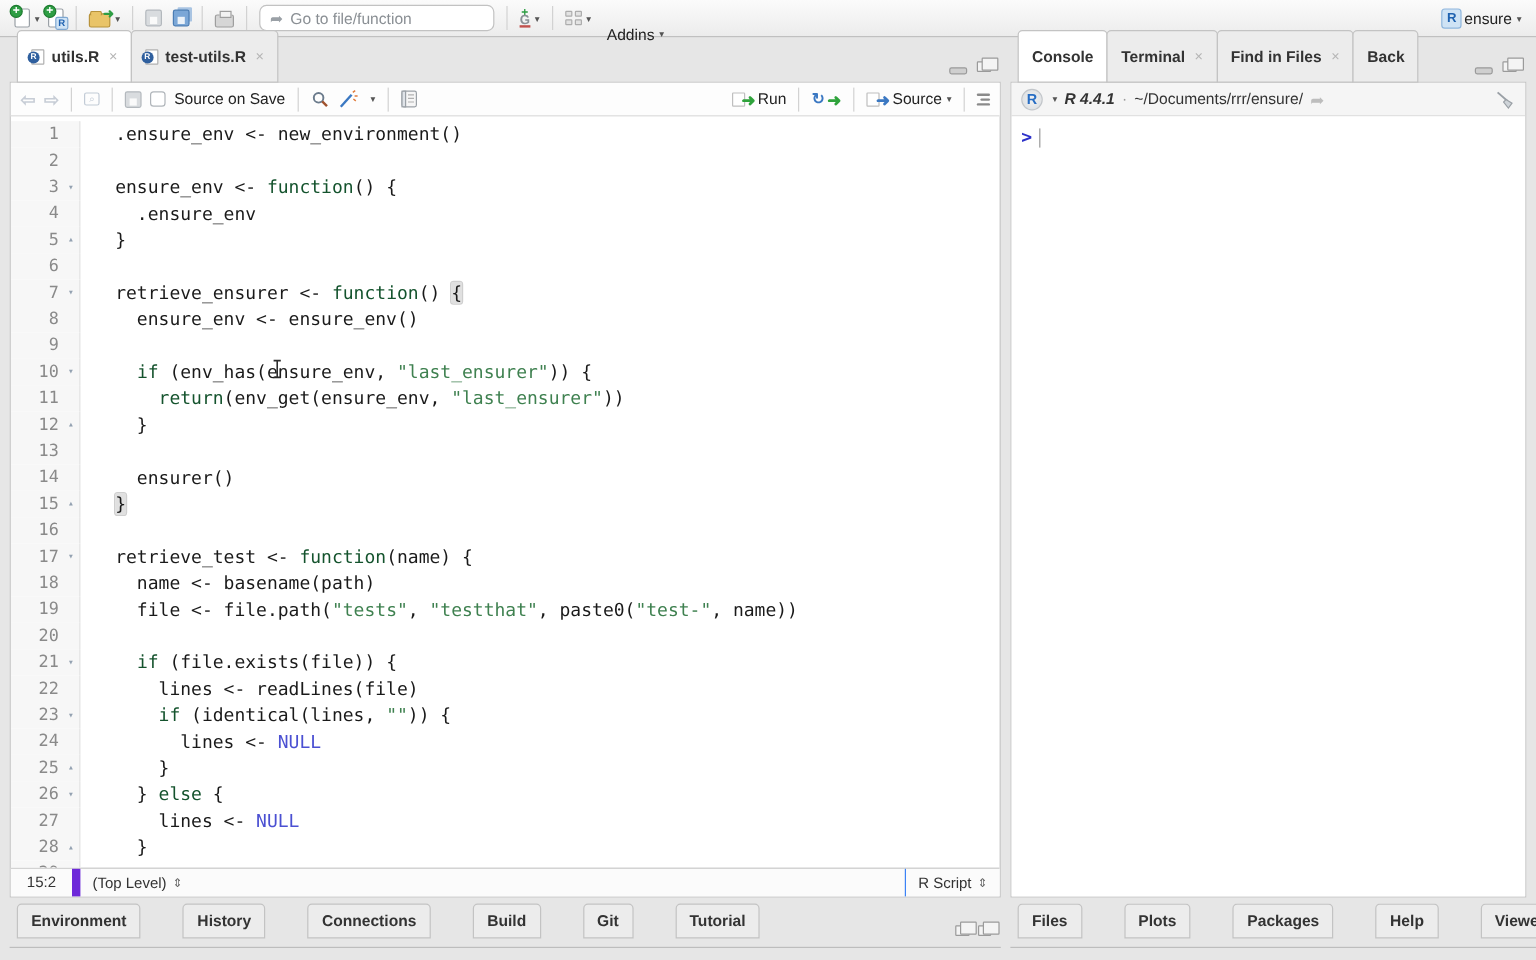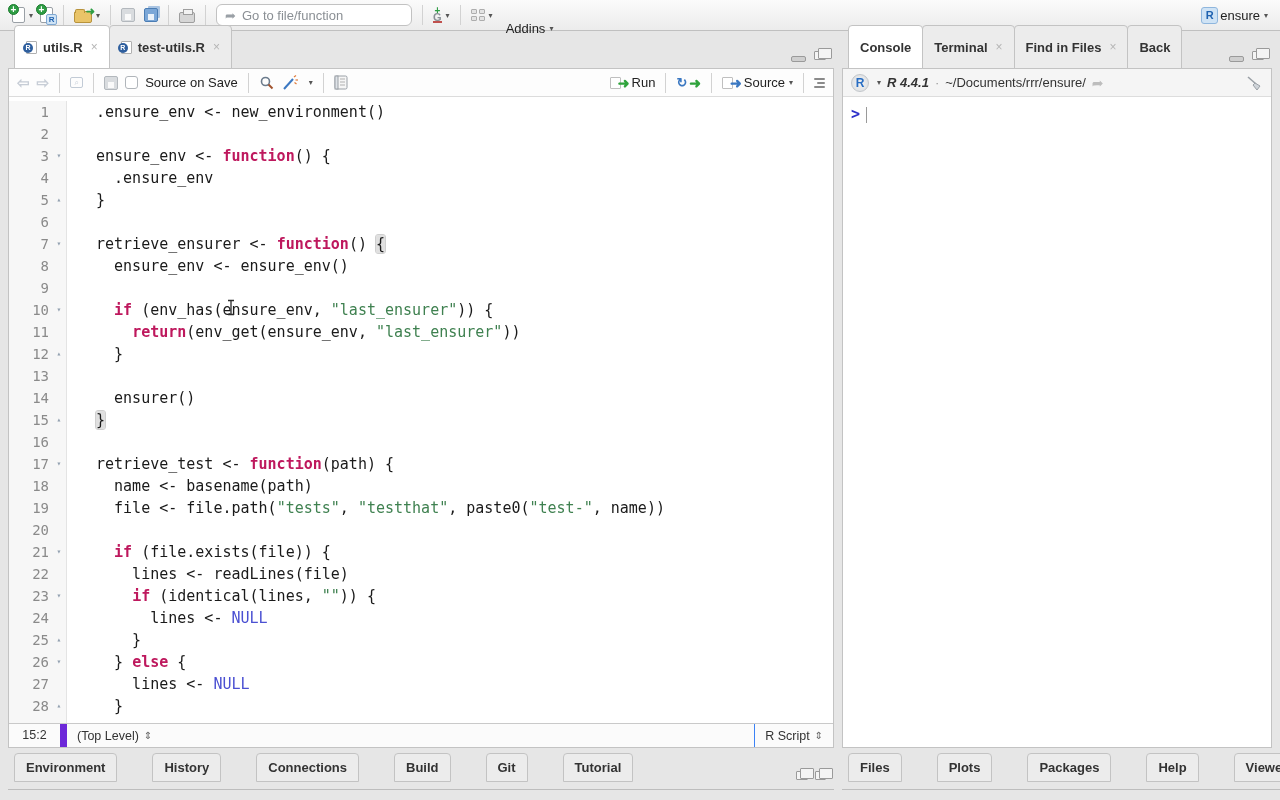--- a/index.html
+++ b/index.html
@@ -73,21 +73,21 @@
   .outline-ic i { display:block; height:2px; background:#8a8a8a; border-radius:1px; }
   .outline-ic i:nth-child(1){width:11px;} .outline-ic i:nth-child(2){width:8px;} .outline-ic i:nth-child(3){width:11px;}
 
   
   .code-area { flex:1; overflow:hidden; position:relative; font-family:"DejaVu Sans Mono", monospace; font-size:15px; line-height:22px; padding-top:4px; }
   .code-row { display:flex; height:22px; white-space:pre; }
   .gutter { flex:none; width:58px; display:flex; align-items:center; background:#f7f7f7; border-right:1px solid #e4e4e4; }
   .lnum { flex:1; text-align:right; color:#8a8a8a; padding-right:3px; font-size:14px; }
   .fold { width:14px; font-size:8px; color:#93a1b1; text-align:center; }
   .ctext { padding-left:29px; color:#1a1a1a; }
-  .tk-k { color:#be185d;font-weight:bold; }
+  .tk-k { color:#14532d; }
   .tk-s { color:#3f8150; }
   .tk-c { color:#4b50d2;text-align:center; }
   .tk-b { background:#e0e0e0; outline:1px solid #cfcfcf; border-radius:2px; }
 
   
   .status-bar { flex:none; height:24px; border-top:1px solid #c9c9c9; background:#fbfbfb; display:flex; align-items:center; font-size:12.5px; color:#333; }
   .pos-cell { width:58px; text-align:center; border-right:7px solid #6d28d9; height:100%; line-height:23px; }
   .scope-cell { padding:0 10px; display:flex; gap:5px; align-items:center; flex:1; }
   .ftype-cell { padding:0 10px; display:flex; gap:5px; align-items:center; border-left:1px solid #3b82f6; height:100%; }
   .updown { font-size:10px; color:#666; }
@@ -273,21 +273,21 @@
         <div class="code-row"><div class="gutter"><span class="lnum">7</span><span class="fold">▾</span></div><div class="ctext"><span>retrieve_ensurer &lt;- </span><span class="tk-k">function</span><span>() </span><span class="tk-b">{</span></div></div>
         <div class="code-row"><div class="gutter"><span class="lnum">8</span><span class="fold"></span></div><div class="ctext"><span>  ensure_env &lt;- ensure_env()</span></div></div>
         <div class="code-row"><div class="gutter"><span class="lnum">9</span><span class="fold"></span></div><div class="ctext"></div></div>
         <div class="code-row"><div class="gutter"><span class="lnum">10</span><span class="fold">▾</span></div><div class="ctext"><span>  </span><span class="tk-k">if</span><span> (env_has(ensure_env, </span><span class="tk-s">"last_ensurer"</span><span>)) {</span></div></div>
         <div class="code-row"><div class="gutter"><span class="lnum">11</span><span class="fold"></span></div><div class="ctext"><span>    </span><span class="tk-k">return</span><span>(env_get(ensure_env, </span><span class="tk-s">"last_ensurer"</span><span>))</span></div></div>
         <div class="code-row"><div class="gutter"><span class="lnum">12</span><span class="fold">▴</span></div><div class="ctext"><span>  }</span></div></div>
         <div class="code-row"><div class="gutter"><span class="lnum">13</span><span class="fold"></span></div><div class="ctext"></div></div>
         <div class="code-row"><div class="gutter"><span class="lnum">14</span><span class="fold"></span></div><div class="ctext"><span>  ensurer()</span></div></div>
         <div class="code-row"><div class="gutter"><span class="lnum">15</span><span class="fold">▴</span></div><div class="ctext"><span class="tk-b">}</span></div></div>
         <div class="code-row"><div class="gutter"><span class="lnum">16</span><span class="fold"></span></div><div class="ctext"></div></div>
-        <div class="code-row"><div class="gutter"><span class="lnum">17</span><span class="fold">▾</span></div><div class="ctext"><span>retrieve_test &lt;- </span><span class="tk-k">function</span><span>(path) {</span></div></div>
+        <div class="code-row"><div class="gutter"><span class="lnum">17</span><span class="fold">▾</span></div><div class="ctext"><span>retrieve_test &lt;- </span><span class="tk-k">function</span><span>(name) {</span></div></div>
         <div class="code-row"><div class="gutter"><span class="lnum">18</span><span class="fold"></span></div><div class="ctext"><span>  name &lt;- basename(path)</span></div></div>
         <div class="code-row"><div class="gutter"><span class="lnum">19</span><span class="fold"></span></div><div class="ctext"><span>  file &lt;- file.path(</span><span class="tk-s">"tests"</span><span>, </span><span class="tk-s">"testthat"</span><span>, paste0(</span><span class="tk-s">"test-"</span><span>, name))</span></div></div>
         <div class="code-row"><div class="gutter"><span class="lnum">20</span><span class="fold"></span></div><div class="ctext"></div></div>
         <div class="code-row"><div class="gutter"><span class="lnum">21</span><span class="fold">▾</span></div><div class="ctext"><span>  </span><span class="tk-k">if</span><span> (file.exists(file)) {</span></div></div>
         <div class="code-row"><div class="gutter"><span class="lnum">22</span><span class="fold"></span></div><div class="ctext"><span>    lines &lt;- readLines(file)</span></div></div>
         <div class="code-row"><div class="gutter"><span class="lnum">23</span><span class="fold">▾</span></div><div class="ctext"><span>    </span><span class="tk-k">if</span><span> (identical(lines, </span><span class="tk-s">""</span><span>)) {</span></div></div>
         <div class="code-row"><div class="gutter"><span class="lnum">24</span><span class="fold"></span></div><div class="ctext"><span>      lines &lt;- </span><span class="tk-c">NULL</span></div></div>
         <div class="code-row"><div class="gutter"><span class="lnum">25</span><span class="fold">▴</span></div><div class="ctext"><span>    }</span></div></div>
         <div class="code-row"><div class="gutter"><span class="lnum">26</span><span class="fold">▾</span></div><div class="ctext"><span>  } </span><span class="tk-k">else</span><span> {</span></div></div>
         <div class="code-row"><div class="gutter"><span class="lnum">27</span><span class="fold"></span></div><div class="ctext"><span>    lines &lt;- </span><span class="tk-c">NULL</span></div></div>

